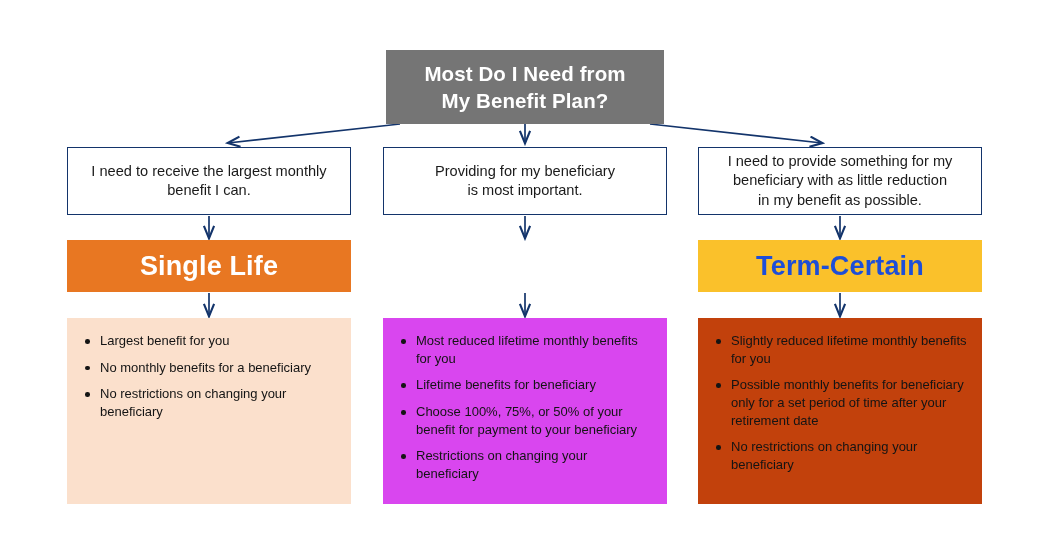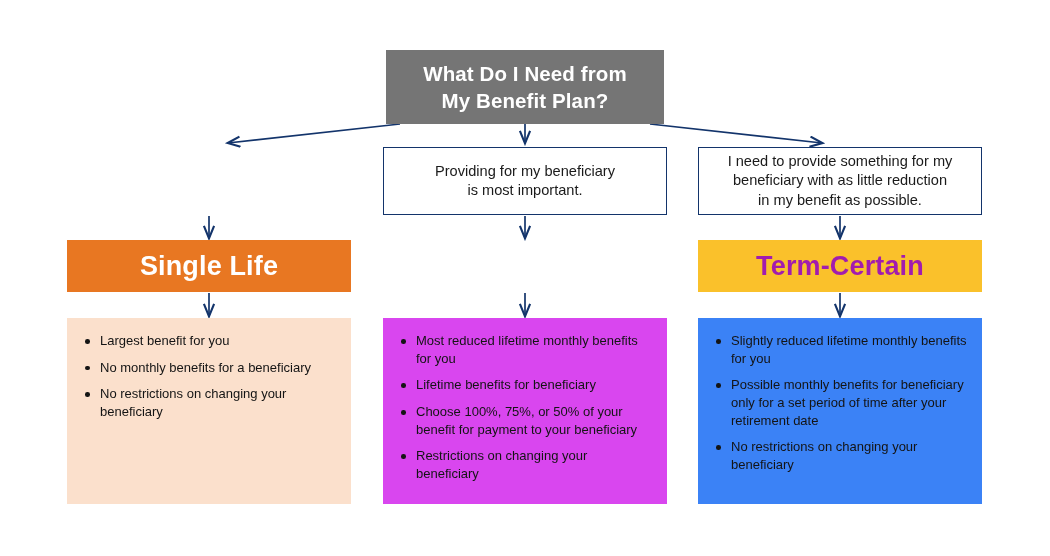--- a/index.html
+++ b/index.html
@@ -152,24 +152,30 @@
     <path d="M 209,216 L 209,238" fill="none" stroke="#13346B" stroke-width="1.7" marker-end="url(#ah)"></path>
     <path d="M 525,216 L 525,238" fill="none" stroke="#13346B" stroke-width="1.7" marker-end="url(#ah)"></path>
     <path d="M 840,216 L 840,238" fill="none" stroke="#13346B" stroke-width="1.7" marker-end="url(#ah)"></path>
 
     <path d="M 209,293 L 209,316" fill="none" stroke="#13346B" stroke-width="1.7" marker-end="url(#ah)"></path>
     <path d="M 525,293 L 525,316" fill="none" stroke="#13346B" stroke-width="1.7" marker-end="url(#ah)"></path>
     <path d="M 840,293 L 840,316" fill="none" stroke="#13346B" stroke-width="1.7" marker-end="url(#ah)"></path>
   </svg>
 
   <div class="root-node">
-    <div class="root-title">What Do I Need from
+    <div class="root-title">Most Do I Need from
 My Benefit Plan?</div>
   </div>
 
+  <div class="column col-0">
+    <div class="question-box">
+      <div class="question-text">I need to receive the largest monthly
+benefit I can.</div>
+    </div>
+  </div>
   <div class="plan-header" style="left:67px; background:#E87722;">
     <div class="plan-title" style="color:#FFFFFF;">Single Life</div>
   </div>
   <div class="detail-panel" style="left:67px; background:#FBE0CC;">
     <ul class="bullet-list">
       <li class="bullet-item">Largest benefit for you</li>
       <li class="bullet-item">No monthly benefits for a beneficiary</li>
       <li class="bullet-item">No restrictions on changing your beneficiary</li>
     </ul>
   </div>
@@ -190,23 +196,23 @@
   </div>
 
   <div class="column col-2">
     <div class="question-box">
       <div class="question-text">I need to provide something for my
 beneficiary with as little reduction
 in my benefit as possible.</div>
     </div>
   </div>
   <div class="plan-header" style="left:698px; background:#FAC12B;">
-    <div class="plan-title" style="color:#a21caf;">Term-Certain</div>
-  </div>
-  <div class="detail-panel" style="left:698px; background:#3b82f6;">
+    <div class="plan-title" style="color:#1d4ed8;">Term-Certain</div>
+  </div>
+  <div class="detail-panel" style="left:698px; background:#c2410c;">
     <ul class="bullet-list">
       <li class="bullet-item">Slightly reduced lifetime monthly benefits for you</li>
       <li class="bullet-item">Possible monthly benefits for beneficiary only for a set period of time after your retirement date</li>
       <li class="bullet-item">No restrictions on changing your beneficiary</li>
     </ul>
   </div>
 
 </div>
 
 </body></html>

